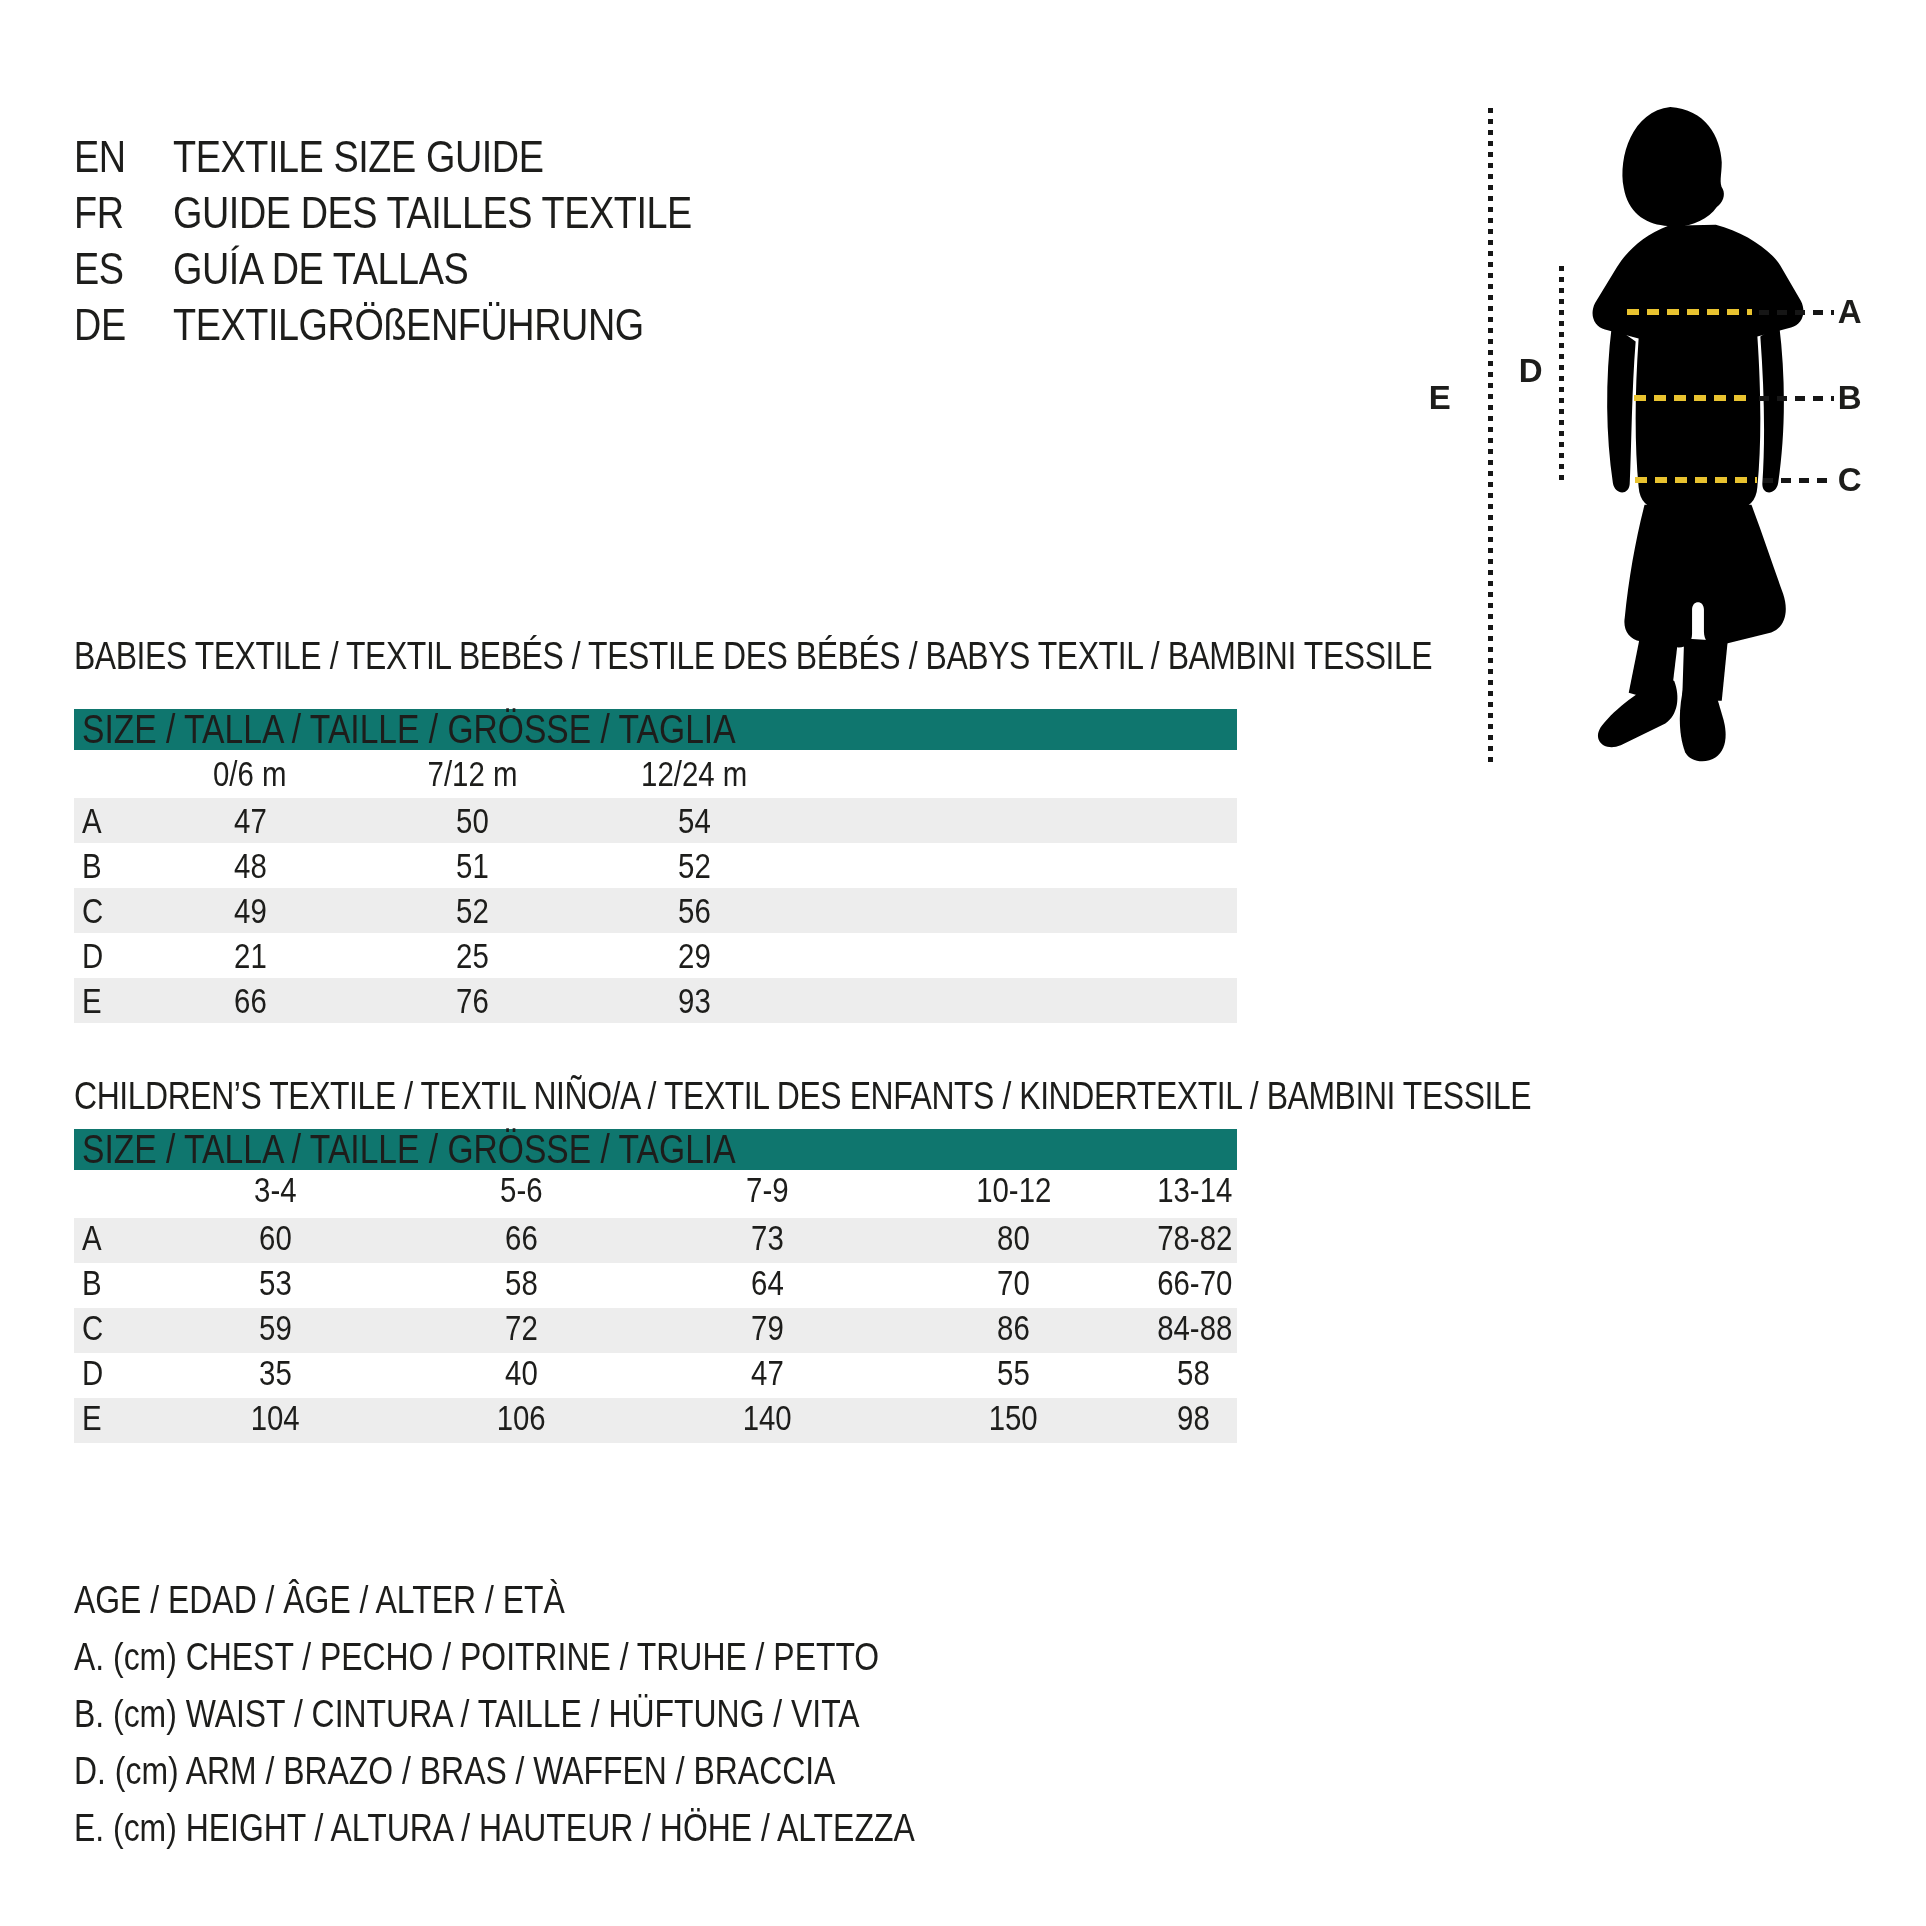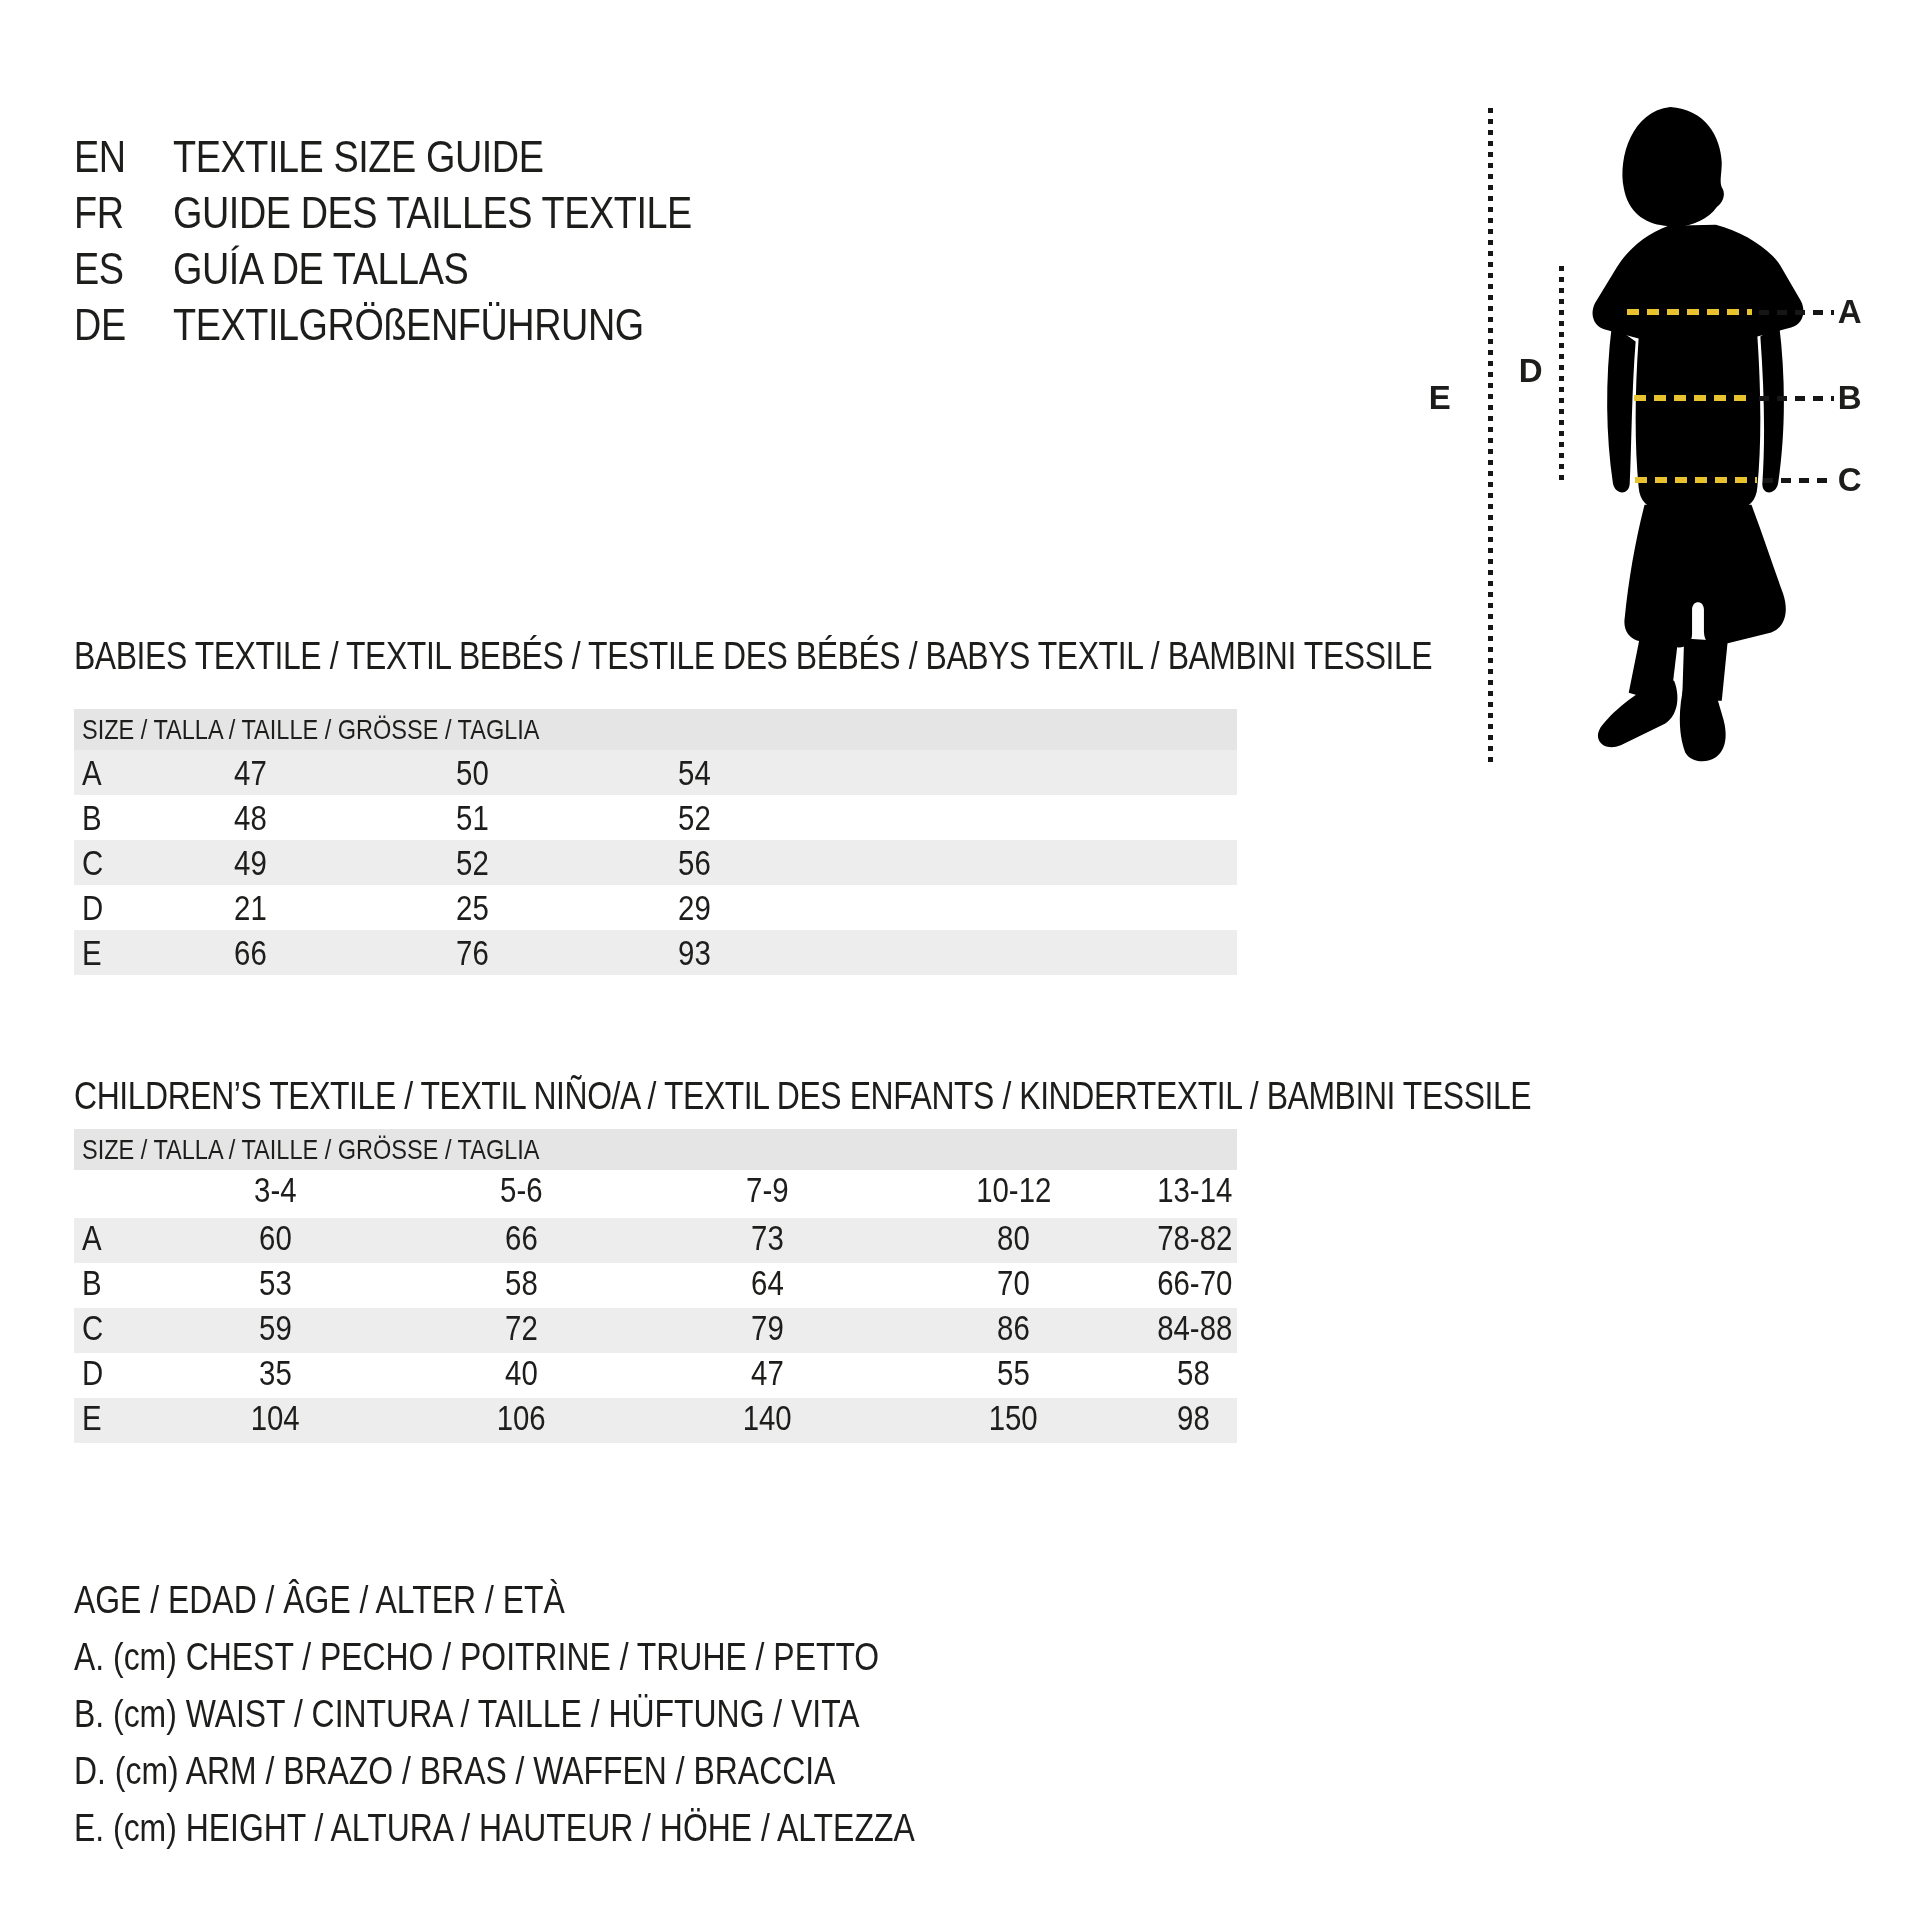--- a/index.html
+++ b/index.html
@@ -18,21 +18,21 @@
 
   
   .section-heading { position:absolute; left:74px; font-size:38px; letter-spacing:-0.5px; }
   .heading-babies { top:635px; }
   .heading-children { top:1075px; }
 
   
   .size-table { position:absolute; left:74px; width:1163px; }
   .table-babies { top:709px; }
   .table-children { top:1129px; }
-  .size-bar { height:41px; background:#e5e5e5; display:flex; align-items:center; padding-left:8px; font-size:28px; }
+  .size-bar { height:41px; background:#0f766e; display:flex; align-items:center; padding-left:8px; font-size:40px; }
   .grid-b { display:grid; grid-template-columns:65px 222px 222px 222px 1fr; }
   .grid-c { display:grid; grid-template-columns:65px 219px 219px 219px 219px 1fr;gap:27px; }
   .col-row { height:48px; }
   .data-row { height:45px; }
   .data-row.stripe { background:#ededed; }
   .cell { display:flex; align-items:center; justify-content:center; font-size:35px; }
   .cell.rowlabel { justify-content:flex-start; padding-left:8px; }
 
   
   .legend { position:absolute; left:74px; top:1530px;margin-top:42px; }
@@ -117,20 +117,33 @@
   </div>
 
   <div class="section-heading heading-babies">
     <span class="cx-l">BABIES TEXTILE / TEXTIL BEBÉS / TESTILE DES BÉBÉS / BABYS TEXTIL / BAMBINI TESSILE</span>
   </div>
 
   <div class="size-table table-babies">
     <div class="size-bar">
       <span class="cx-l">SIZE / TALLA / TAILLE / GRÖSSE / TAGLIA</span>
     </div>
+    <div class="grid-b col-row">
+      <div class="cell rowlabel"></div>
+      <div class="cell">
+          <span class="cx-c">0/6 m</span>
+        </div>
+      <div class="cell">
+          <span class="cx-c">7/12 m</span>
+        </div>
+      <div class="cell">
+          <span class="cx-c">12/24 m</span>
+        </div>
+      <div class="cell"></div>
+    </div>
     <div class="grid-b data-row stripe">
       <div class="cell rowlabel">
           <span class="cx-l">A</span>
         </div>
       <div class="cell">
           <span class="cx-c">47</span>
         </div>
       <div class="cell">
           <span class="cx-c">50</span>
         </div>

